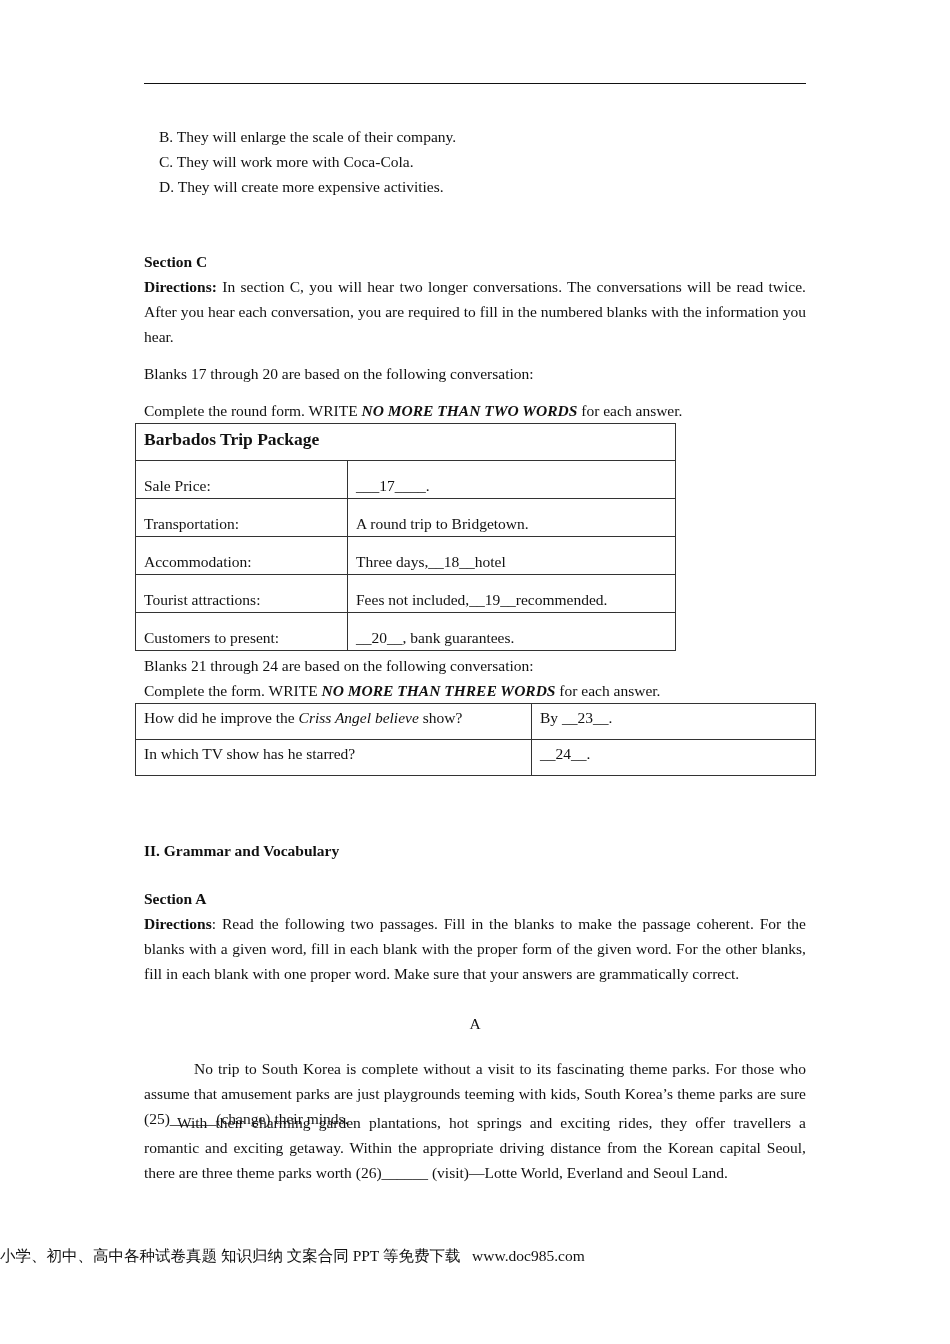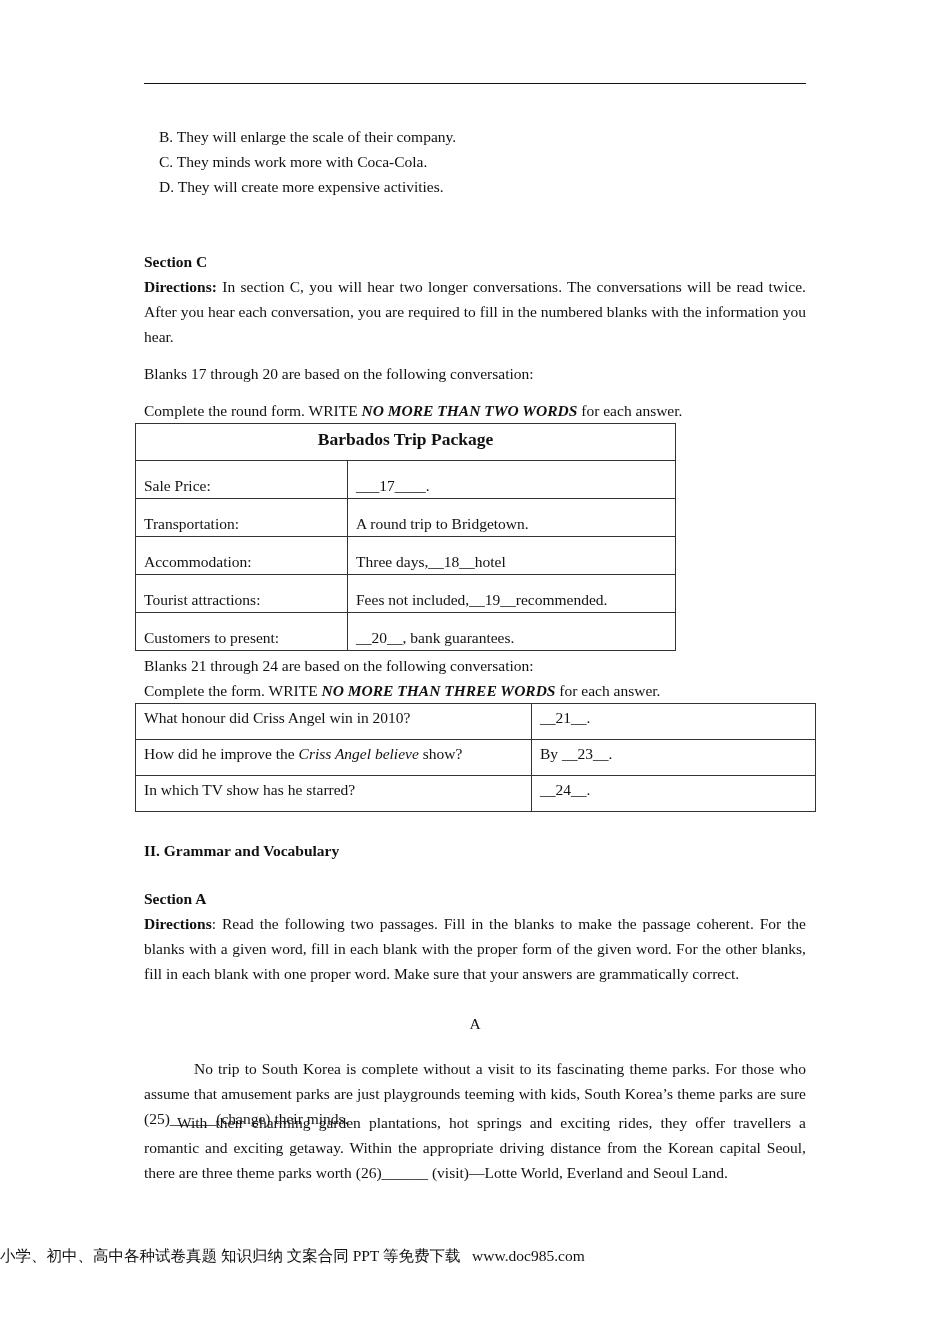--- a/index.html
+++ b/index.html
@@ -11,38 +11,38 @@
   .block { left: 144px; width: 662px; line-height: 25px; }
   .justify { text-align: justify; text-align-last: left; }
   .bold { font-weight: bold; }
   .bi { font-weight: bold; font-style: italic; }
   .it { font-style: italic; }
   .u { }
   table { border-collapse: collapse; position: absolute; }
   td { border: 1px solid #333; padding: 0 8px; vertical-align: top; font-size: 15.5px; line-height: 24px; }
   .t1 { left: 135px; top: 423px; width: 541px; }
   .t1 td { height: 35px; padding-top: 13px; box-sizing: border-box; }
-  .t1 .head { text-align: center; font-family: "Liberation Serif", serif; font-weight: bold; font-size: 17.5px; height: 37px; padding-top: 3px; }
+  .t1 .head { text-align: left; font-family: "Liberation Serif", serif; font-weight: bold; font-size: 17.5px; height: 37px; padding-top: 3px; }
   .t1 .c1 { width: 212px; }
   .t2 { left: 135px; top: 703px; width: 681px; }
   .t2 td { height: 36px; padding-top: 2px; box-sizing: border-box; }
   .t2 .c1 { width: 396px; }
   .center { text-align: center; }
   .indent1 { text-indent: 50px; margin-top: 20px; }
   .indent2 { text-indent: 33px; font-family: Liberation Serif, serif; }
   .footer { left: 0; width: 950px; top: 1244px; font-size: 15.5px; line-height: 24px; }
   .blank { white-space: pre; }
 </style>
 </head>
 <body>
 
 <div class="rule"></div>
 
 <div class="abs opt" style="top:124px">B. They will enlarge the scale of their company.</div>
-<div class="abs opt" style="top:149px">C. They minds work more with Coca-Cola.</div>
+<div class="abs opt" style="top:149px">C. They will work more with Coca-Cola.</div>
 <div class="abs opt" style="top:174px">D. They will create more expensive activities.</div>
 
 <div class="abs block bold" style="top:249px">Section C</div>
 <div class="abs block justify" style="top:274px">
   <span class="bold">Directions:</span><span> In section C, you will hear two longer conversations. The conversations will be read twice. After you hear each conversation, you are required to fill in the numbered blanks with the information you hear.</span>
 </div>
 
 <div class="abs block" style="top:361px">Blanks 17 through 20 are based on the following conversation:</div>
 <div class="abs block" style="top:398px">
   <span>Complete the round form. WRITE </span><span class="bi">NO MORE THAN TWO WORDS</span><span> for each answer.</span>
@@ -76,24 +76,20 @@
 </tbody>
   </table>
 
 <div class="abs block" style="top:653px">Blanks 21 through 24 are based on the following conversation:</div>
 <div class="abs block" style="top:678px">
   <span>Complete the form. WRITE </span><span class="bi">NO MORE THAN THREE WORDS</span><span> for each answer.</span>
 </div>
 
 <table class="t2">
   <tbody>
-      <tr>
-    <td class="c1"><span>What honour did Criss Angel win in 2010?</span></td>
-    <td><span></span><span class="u blank">__21__</span><span>.</span></td>
-  </tr>
   <tr>
     <td class="c1"><span>How did he improve the </span><span class="it">Criss Angel believe</span><span> show?</span></td>
     <td><span>By </span><span class="u blank">__23__</span><span>.</span></td>
   </tr>
   <tr>
     <td class="c1"><span>In which TV show has he starred?</span></td>
     <td><span></span><span class="u blank">__24__</span><span>.</span></td>
   </tr>
 </tbody>
   </table>

